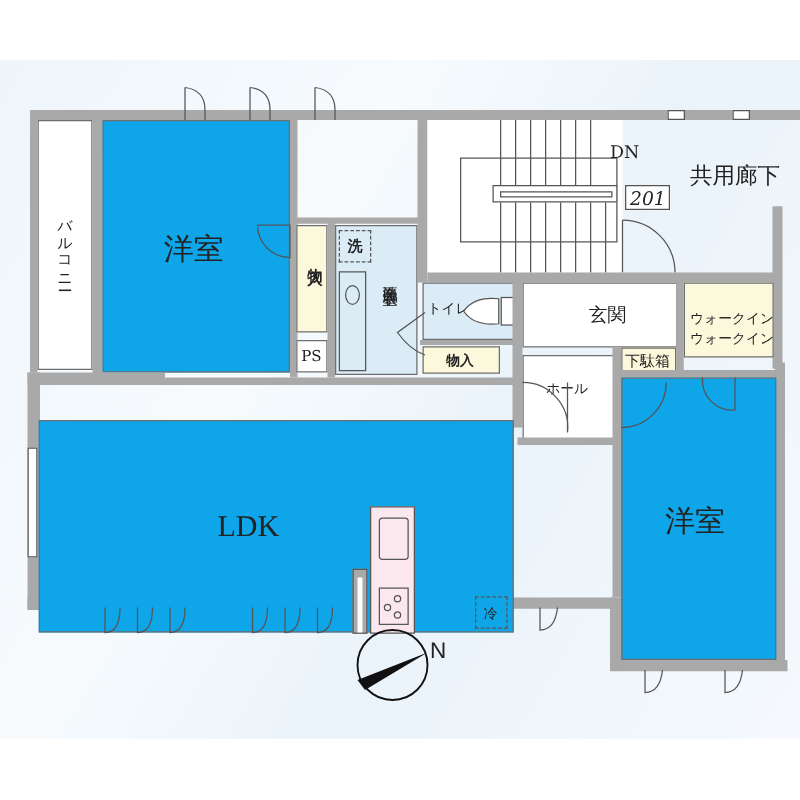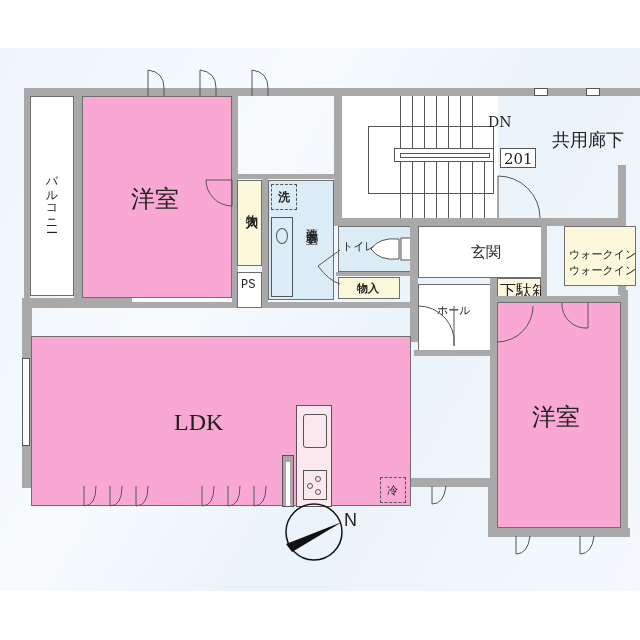--- a/index.html
+++ b/index.html
@@ -3,21 +3,21 @@
 <meta charset="utf-8">
 <style>
   html, body { margin:0; padding:0; }
   body { width:640px; height:640px; background:#ffffff; position:relative; overflow:hidden;
          font-family:"DejaVu Serif","Liberation Serif",serif; }
   .bgpanel { position:absolute; left:0; top:48px; width:640px; height:543px;
              background:linear-gradient(120deg,#eef5fb 0%,#f7fbfe 35%,#eaf3fa 60%,#f5f9fd 100%); }
   .abs { position:absolute; box-sizing:border-box; }
   .wall { position:absolute; background:#a9a9a9; }
   .room { position:absolute; box-sizing:border-box; border:1px solid #6e6e6e; }
-  .pink { background:#f9a8d4; }
+  .pink { background:#0ea5e9; }
   .blue { background:#dcecf7; }
   .yellow { background:#fbf8dc; }
   .white { background:#ffffff;text-align:right; }
   .lbl { position:absolute; color:#222; white-space:nowrap; }
   .vt { writing-mode:vertical-rl; text-orientation:upright; letter-spacing:1px; }
   .step { position:absolute; border-left:1px solid #555; }
   svg { position:absolute; overflow:visible; }
 </style>
 </head>
 <body>
@@ -47,21 +47,21 @@
   <div class="wall" style="left:22px;top:298px;width:110px;height:10px;"></div>
   <div class="wall" style="left:130px;top:302px;width:290px;height:6px;"></div>
 
   <div class="wall" style="left:334px;top:96px;width:8px;height:130px;"></div>
   <div class="wall" style="left:232px;top:174px;width:104px;height:5px;"></div>
 
   <div class="room yellow" style="left:237px;top:180px;width:25px;height:86px;">
     <span class="lbl vt" style="left:5px;top:24px;font-size:12px;font-weight:bold;">物入</span>
   </div>
 
-  <div class="room white" style="left:237px;top:272px;width:25px;height:36px;font-family:Liberation Mono, monospace;">
+  <div class="room white" style="left:237px;top:272px;width:25px;height:26px;">
     <span class="lbl" style="left:3px;top:5px;font-size:12px;">PS</span>
   </div>
   <div class="wall" style="left:262px;top:178px;width:6px;height:124px;"></div>
 
   <div class="room blue" style="left:268px;top:180px;width:66px;height:120px;">
     <div class="abs" style="left:2px;top:3px;width:26px;height:26px;border:1px dashed #555;">
       <span class="lbl" style="left:6px;top:4px;font-size:12px;font-weight:bold;">洗</span>
     </div>
     <div class="abs" style="left:2px;top:36px;width:22px;height:80px;border:1px solid #555;">
       <div class="abs" style="left:4px;top:10px;width:12px;height:16px;border:1px solid #555;border-radius:50%;"></div>
@@ -85,21 +85,21 @@
     <div class="step" style="left:82px;top:66px;height:56px;"></div>
     <div class="step" style="left:94px;top:66px;height:56px;"></div>
     <div class="step" style="left:106px;top:66px;height:56px;"></div>
     <div class="step" style="left:118px;top:66px;height:56px;"></div>
     <div class="step" style="left:130px;top:66px;height:56px;"></div>
     <div class="step" style="left:142px;top:66px;height:56px;"></div>
     <span class="lbl" style="left:146px;top:18px;font-size:14px;">DN</span>
   </div>
 
   <span class="lbl" style="left:552px;top:128px;font-size:18px;">共用廊下</span>
-  <div class="abs" style="left:500px;top:148px;width:36px;height:20px;border:1px solid #555;background:#fff;">
+  <div class="abs" style="left:500px;top:148px;width:36px;height:20px;border:1px solid #555;background:#fff;font-style:italic;">
     <span class="lbl" style="left:3px;top:1px;font-size:15px;">201</span>
   </div>
 
   <svg style="left:498px;top:176px;width:50px;height:46px;">
     <path d="M0,0 A42,42 0 0 1 42,42" stroke="#555" fill="none" stroke-width="1"></path>
     <line x1="0" y1="0" x2="0" y2="42" stroke="#555"></line>
   </svg>
 
   <div class="wall" style="left:342px;top:218px;width:282px;height:8px;"></div>
 
@@ -115,25 +115,25 @@
   <div class="room yellow" style="left:338px;top:277px;width:62px;height:22px;">
     <span class="lbl" style="left:18px;top:3px;font-size:11px;font-weight:bold;">物入</span>
   </div>
   <div class="wall" style="left:410px;top:222px;width:8px;height:120px;"></div>
 
   <div class="room white" style="left:418px;top:226px;width:124px;height:52px;">
     <span class="lbl" style="left:52px;top:16px;font-size:15px;">玄関</span>
   </div>
 
   <div class="room yellow" style="left:497px;top:278px;width:44px;height:20px;">
-    <span class="lbl" style="left:2px;top:2px;font-size:16px;">下駄箱</span>
+    <span class="lbl" style="left:2px;top:2px;font-size:12px;">下駄箱</span>
   </div>
   <div class="wall" style="left:541px;top:222px;width:6px;height:80px;"></div>
 
-  <div class="room yellow" style="left:547px;top:226px;width:72px;height:60px;margin-left:17px;">
+  <div class="room yellow" style="left:547px;top:226px;width:72px;height:60px;">
     <span class="lbl" style="left:4px;top:20px;font-size:11px;">ウォークイン</span>
     <span class="lbl" style="left:4px;top:36px;font-size:11px;">ウォークイン</span>
   </div>
   <div class="wall" style="left:494px;top:296px;width:128px;height:6px;"></div>
 
   <div class="room white" style="left:418px;top:284px;width:74px;height:68px;">
     <span class="lbl" style="left:18px;top:18px;font-size:11px;">ホール</span>
   </div>
   <div class="wall" style="left:490px;top:278px;width:7px;height:200px;"></div>
   <div class="wall" style="left:414px;top:350px;width:80px;height:6px;"></div>

